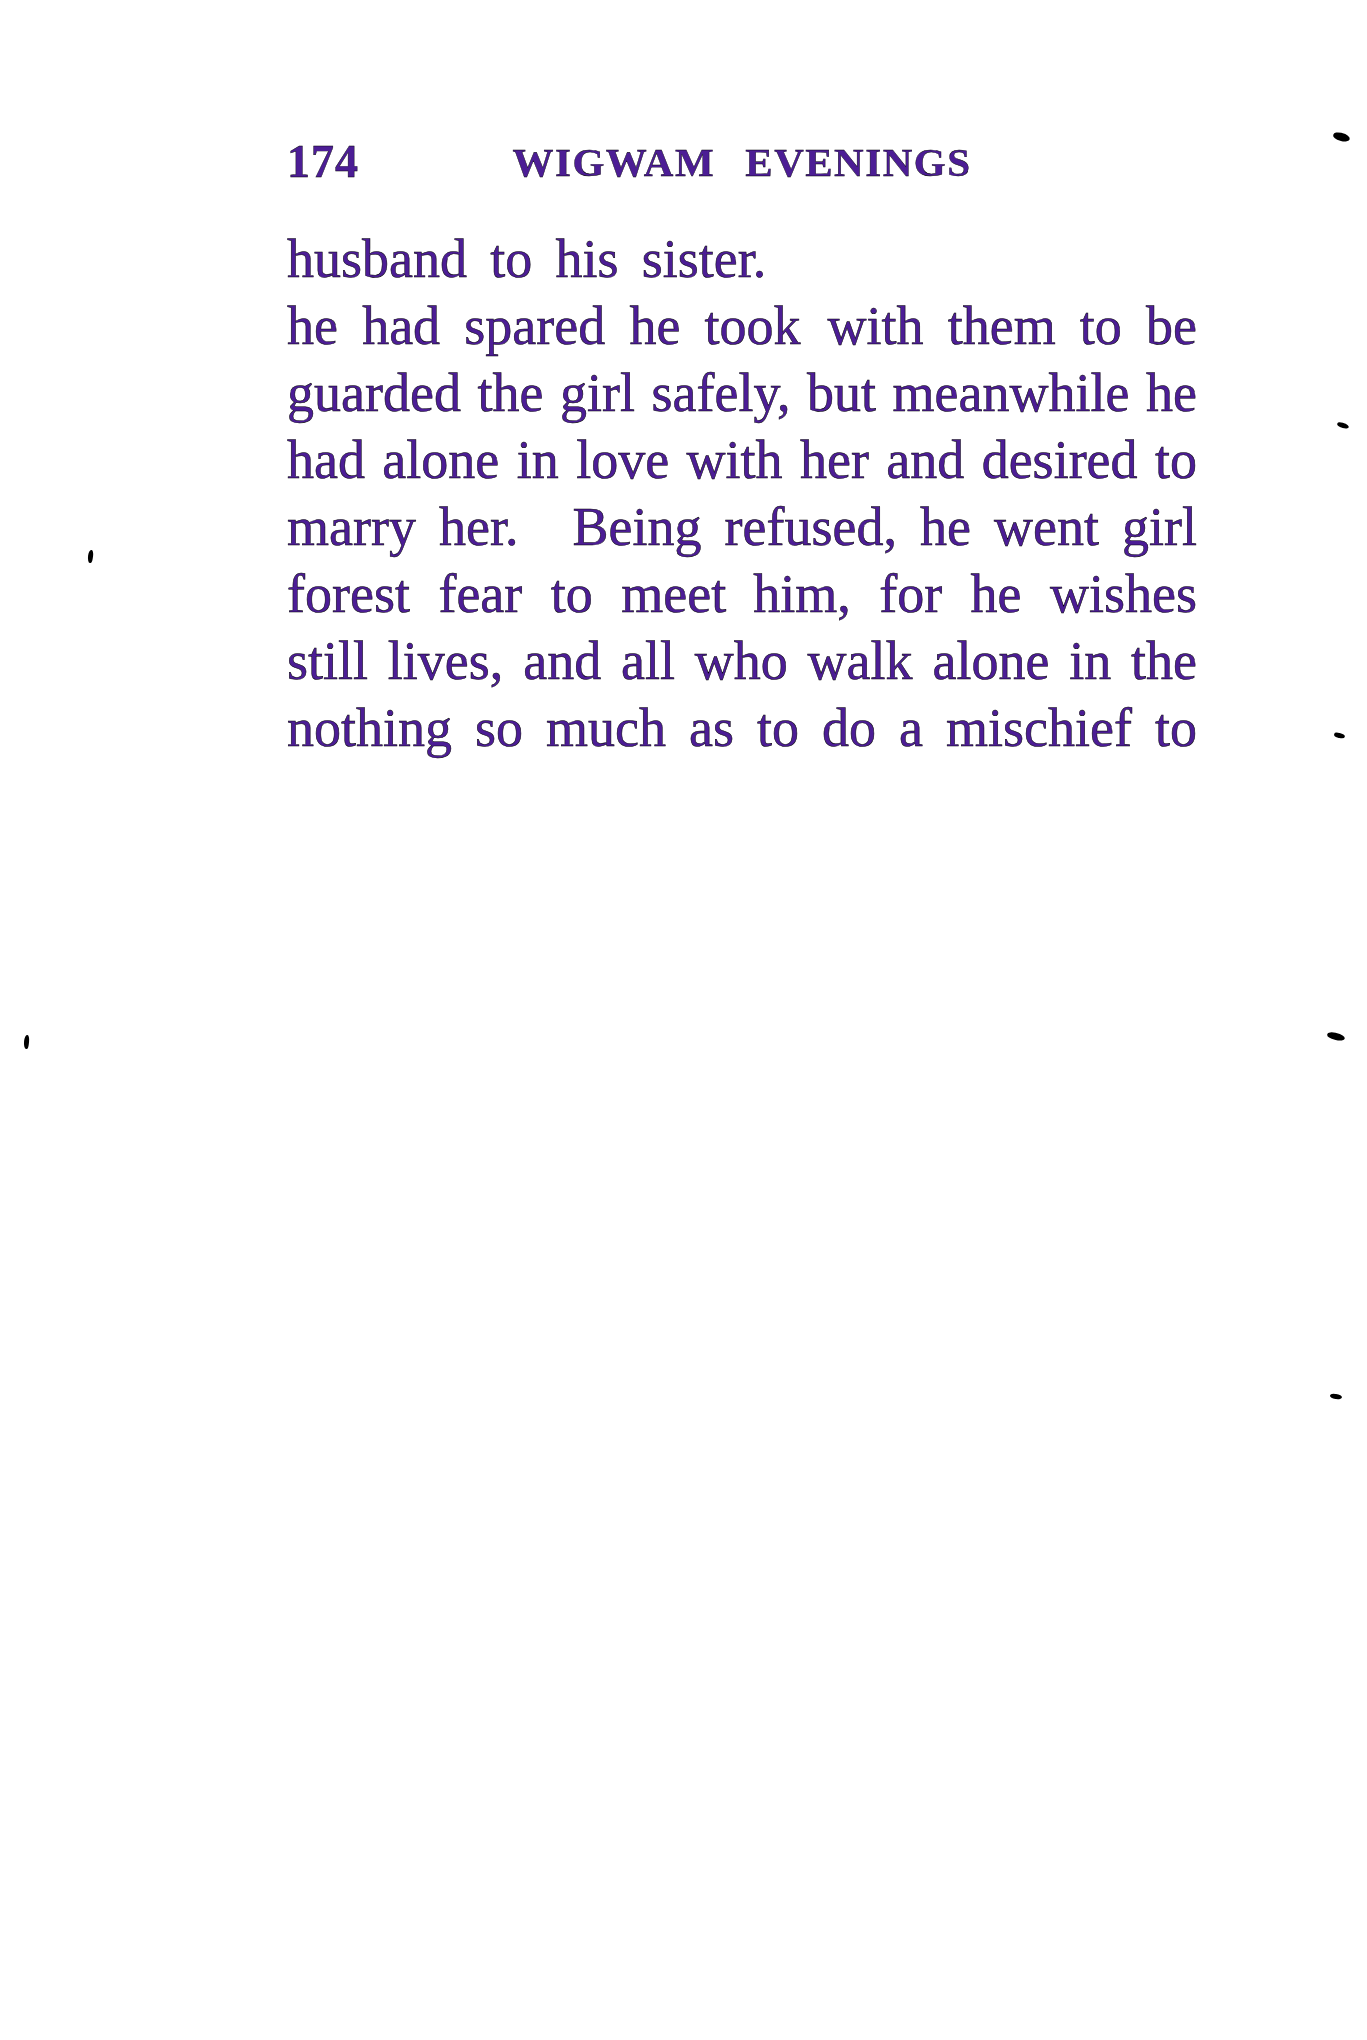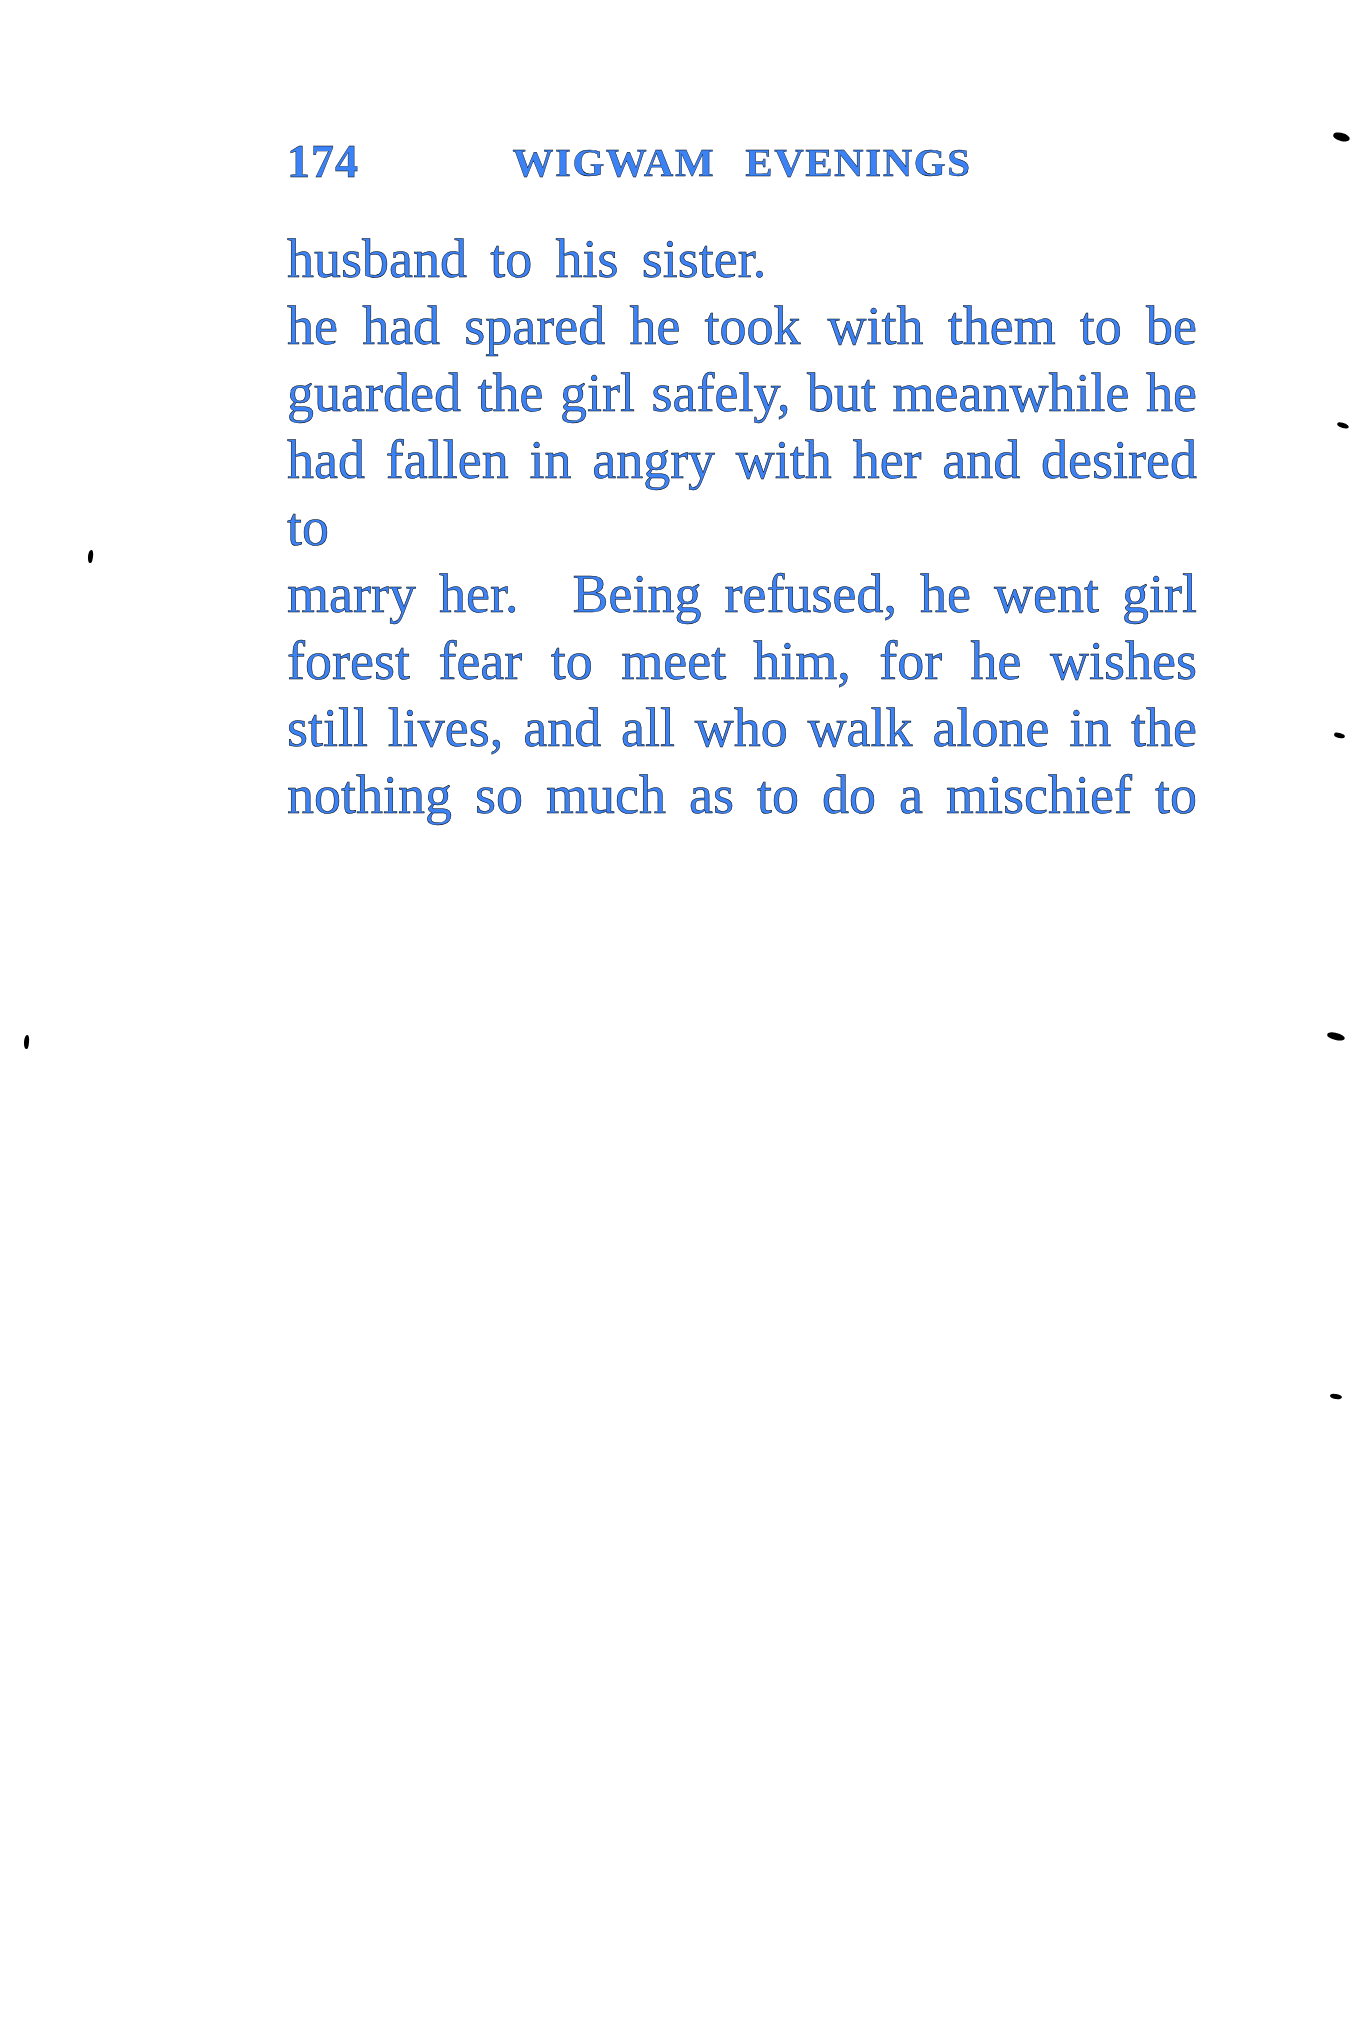--- a/index.html
+++ b/index.html
@@ -5,21 +5,21 @@
   html, body { margin: 0; padding: 0; }
   body {
     background: #888;
     font-family: "Liberation Serif", "DejaVu Serif", serif;
   }
   .page {
     position: relative;
     width: 1367px;
     height: 2040px;
     background: #ffffff;
-    color: #3b82f6;
+    color: #4c1d95;
     overflow: hidden;
   }
 
   
   .running-head {
     position: absolute;
     left: 287px;
     top: 139px;
     width: 910px;
     line-height: 46px;
@@ -85,21 +85,21 @@
 
   <header class="running-head">
     <span class="folio">174</span>
     <span class="head-title">WIGWAM EVENINGS</span>
   </header>
 
   <main class="text-block">
     <div class="line pline-end">husband to his sister.</div>
     <div class="line">he had spared he took with them to be</div>
     <div class="line">guarded the girl safely, but meanwhile he</div>
-    <div class="line">had fallen in angry with her and desired to</div>
+    <div class="line">had alone in love with her and desired to</div>
     <div class="line">marry her. Being refused, he went girl</div>
     <div class="line">forest fear to meet him, for he wishes</div>
     <div class="line">still lives, and all who walk alone in the</div>
     <div class="line">nothing so much as to do a mischief to</div>
   </main>
 
   <div class="mark dash" style="left:1333px; top:133px; width:17px; height:8px; transform:rotate(14deg);"></div>
   <div class="mark dash" style="left:1337px; top:423px; width:12px; height:5px; transform:rotate(16deg);"></div>
   <div class="mark dash" style="left:1334px; top:733px; width:11px; height:5px; transform:rotate(12deg);"></div>
   <div class="mark dash" style="left:1327px; top:1033px; width:18px; height:7px; transform:rotate(13deg);"></div>

